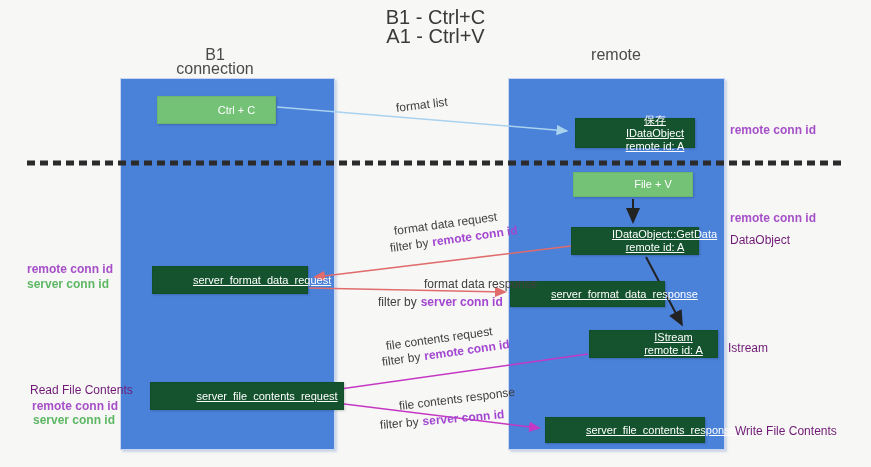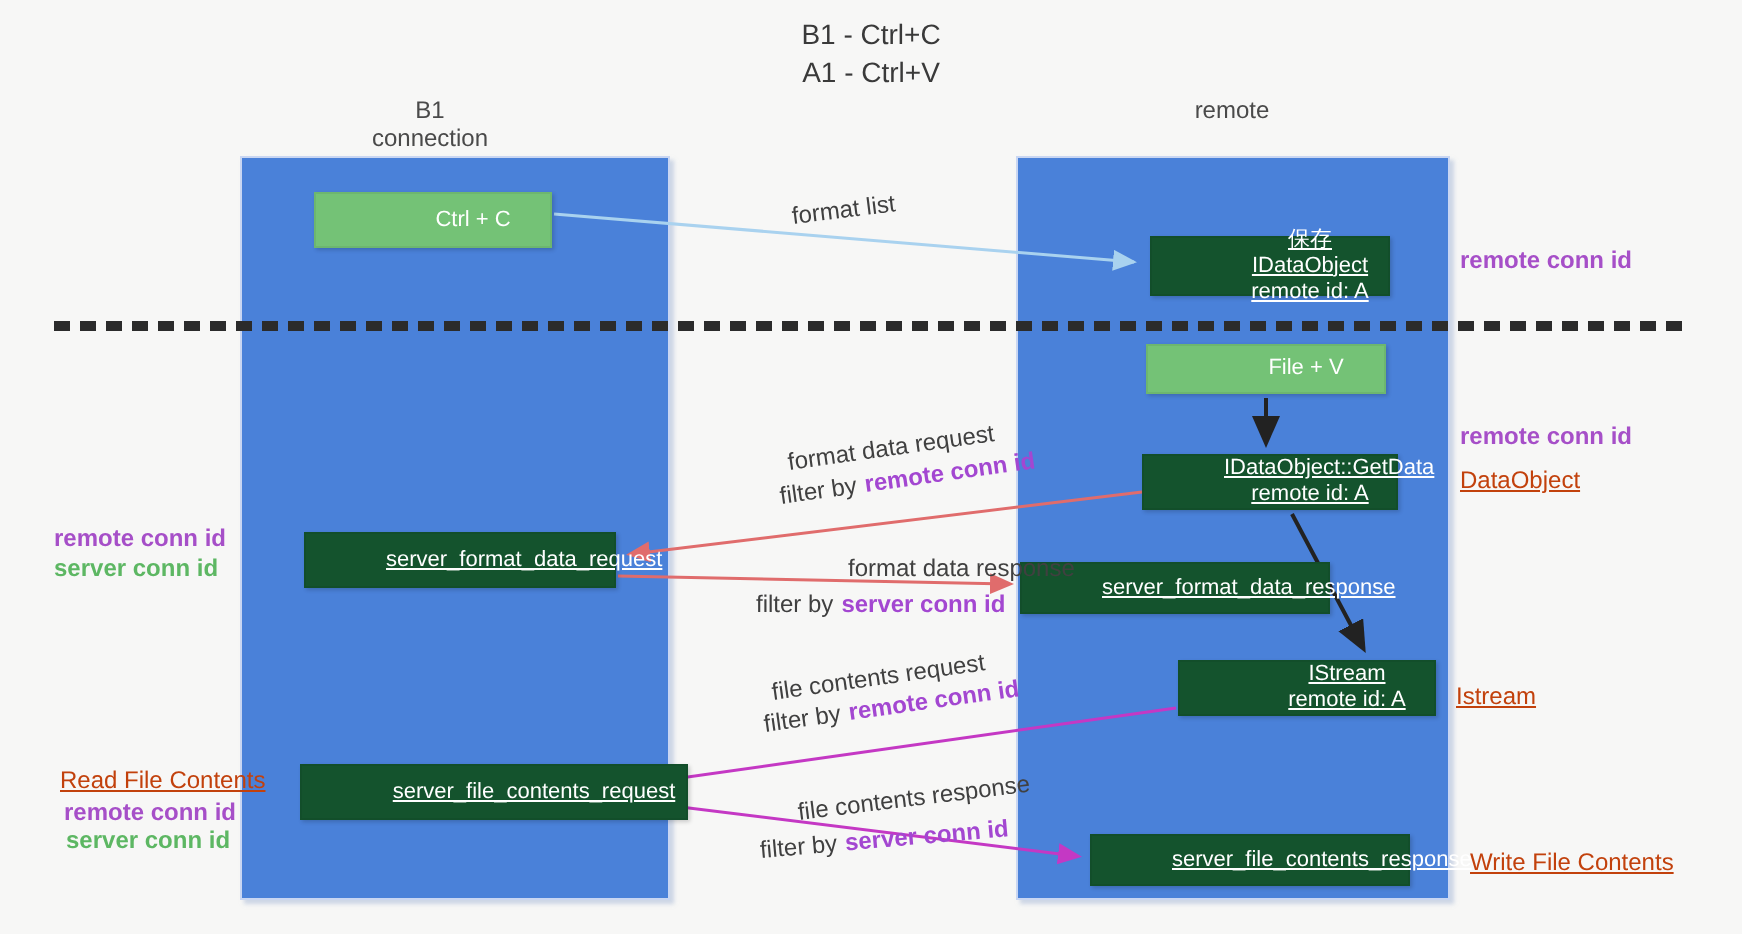--- a/index.html
+++ b/index.html
@@ -7,23 +7,23 @@
   body {
     font-family: "Liberation Sans", "DejaVu Sans", sans-serif;
     background: #f7f7f6;
     position: relative;
     overflow: hidden;
     color: #333;
   }
   .stage { position: absolute; inset: 0; width: 871px; height: 467px; }
 
   .title { position: absolute; left: 0; top: 8px; width: 871px; text-align: center;
-           font-size: 14px; line-height: 19px; color: #3a3a3a; }
+           font-size: 20px; line-height: 19px; color: #3a3a3a; }
 
-  .col-header { position: absolute; text-align: center; font-size: 12px; line-height: 14px; color: #4a4a4a; }
+  .col-header { position: absolute; text-align: center; font-size: 16px; line-height: 14px; color: #4a4a4a; }
   .col-header.left  { left: 140px; top: 48px; width: 150px; }
   .col-header.right { left: 541px; top: 48px; width: 150px; }
 
   .column { position: absolute; top: 78px; height: 372px; background: #4a81d9;
             border: 1px solid #c9d6f2; box-shadow: 2px 2px 2px rgba(170,185,215,0.55); }
   .column.left  { left: 120px; width: 215px; }
   .column.right { left: 508px; width: 217px; }
 
   .node { position: absolute; color: #fff; text-align: center; font-size: 11px;
           display: flex; flex-direction: column; justify-content: center;
@@ -35,21 +35,21 @@
   .n-save     { left: 575px; top: 118px; width: 120px; height: 30px; }
   .n-ctrl-v   { left: 573px; top: 172px; width: 120px; height: 25px; }
   .n-getdata  { left: 571px; top: 227px; width: 128px; height: 28px; text-align: center; }
   .n-fmt-req  { left: 152px; top: 266px; width: 156px; height: 28px; }
   .n-fmt-res  { left: 510px; top: 281px; width: 155px; height: 26px; }
   .n-istream  { left: 589px; top: 330px; width: 129px; height: 28px; }
   .n-file-req { left: 150px; top: 382px; width: 194px; height: 28px; align-items: center; }
   .n-file-res { left: 545px; top: 417px; width: 160px; height: 26px; }
 
   .side-label { position: absolute; font-size: 12px; line-height: 14px; white-space: nowrap; }
-  .side-label.black  { color: #c2410c; text-decoration: underline; }
+  .side-label.black  { color: #701a75; }
   .side-label.purple { color: #a64fc8; font-weight: bold; }
   .side-label.green  { color: #5db763; font-weight: bold; }
 
   .arrow-label { position: absolute; font-size: 12px; white-space: nowrap; color: #404040;
                  transform-origin: left center; }
   .arrow-label .conn { color: #a347d1; font-weight: bold; margin-left: 4px; }
   .rot-8 { transform: rotate(-8deg); }
   .rot-7 { transform: rotate(-7deg); }
   .rot-5 { transform: rotate(-5deg); }
 

